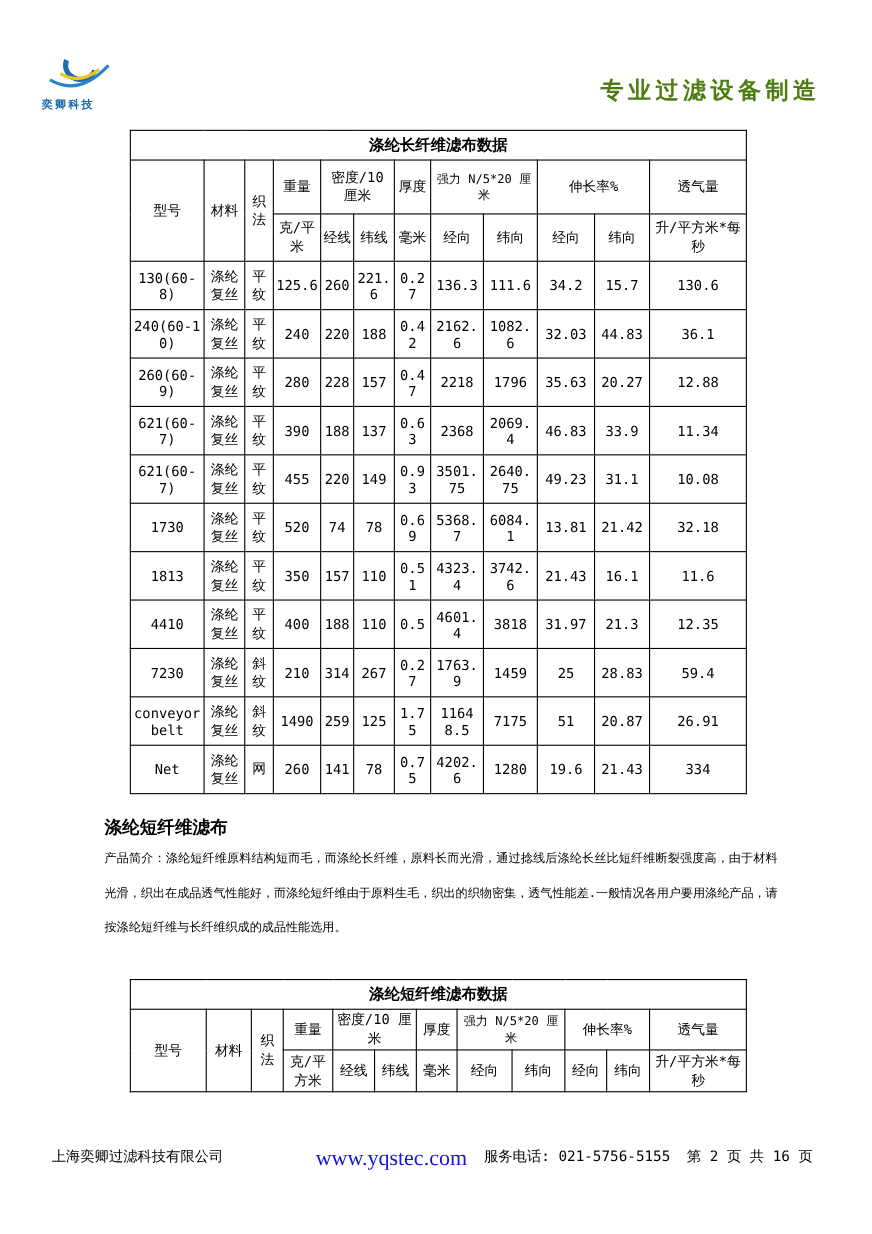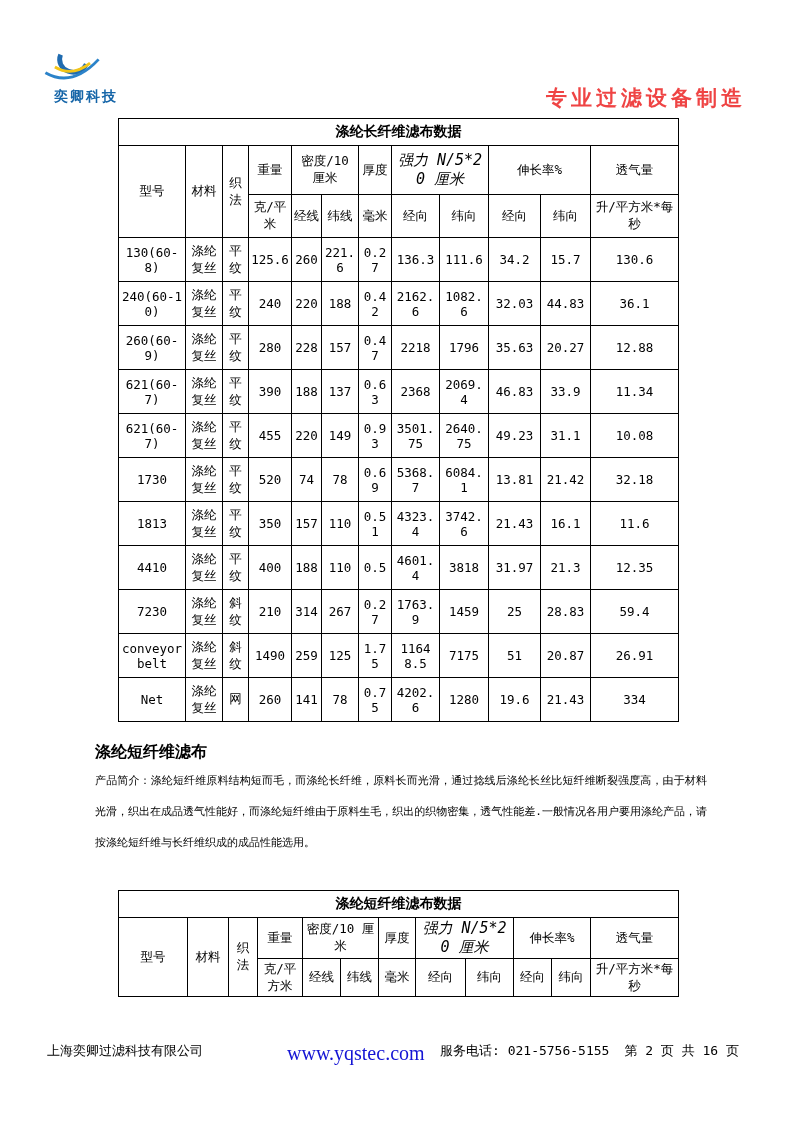--- a/index.html
+++ b/index.html
@@ -6,26 +6,26 @@
   html, body { margin: 0; padding: 0; }
   body {
     width: 793px; height: 1122px; position: relative;
     background: #ffffff; color: #000;
     font-family: "DejaVu Sans Mono", "Liberation Mono", monospace;
   }
 
   
   .logo { position: absolute; left: 38px; top: 48px; width: 80px; }
   .logo-text {
-    font-size: 14px; font-weight: bold; color: #1565a8; letter-spacing: 2px;
-    font-family: "DejaVu Sans", sans-serif; margin-top: -2px; text-align: right;
+    font-size: 10px; font-weight: bold; color: #1565a8; letter-spacing: 2px;
+    font-family: "DejaVu Sans", sans-serif; margin-top: -2px;
   }
   .slogan {
-    position: absolute; top: 84px; right: 47px;
-    font-size: 21px; font-weight: bold; color: #ef4444; letter-spacing: 4px;
+    position: absolute; top: 68px; right: 47px;
+    font-size: 21px; font-weight: bold; color: #4d7c0f; letter-spacing: 4px;
     font-family: Liberation Mono, monospace; white-space: nowrap;
   }
 
   
   table.data {
     position: absolute; left: 118px; width: 561px;
     border-collapse: collapse; table-layout: fixed;
     text-align: center; font-size: 12.5px;
   }
   table.data td {
@@ -34,21 +34,21 @@
   }
   #table1 { top: 118px; }
   #table2 { top: 890px; }
   td.tbl-title { font-weight: bold; font-size: 14px; height: 27px; }
   #table1 tr.hr1 td { height: 49px; }
   #table1 tr.hr2 td { height: 43px; }
   #table1 tbody tr { height: 44px; }
   #table2 tr.hr1 td { height: 28px; }
   #table2 tr.hr2 td { height: 38px; }
   td.vbottom { vertical-align: bottom; padding-bottom: 7px; }
-  td.strength { font-size: 15px; font-style: italic; }
+  td.strength { font-size: 11px; }
 
   
   .section-heading {
     position: absolute; left: 95px; top: 742px;
     font-size: 16px; font-weight: bold;
   }
   .intro {
     position: absolute; left: 95px; top: 765px; width: 612px;
     font-size: 11px; line-height: 31px; text-align: justify;
   }

